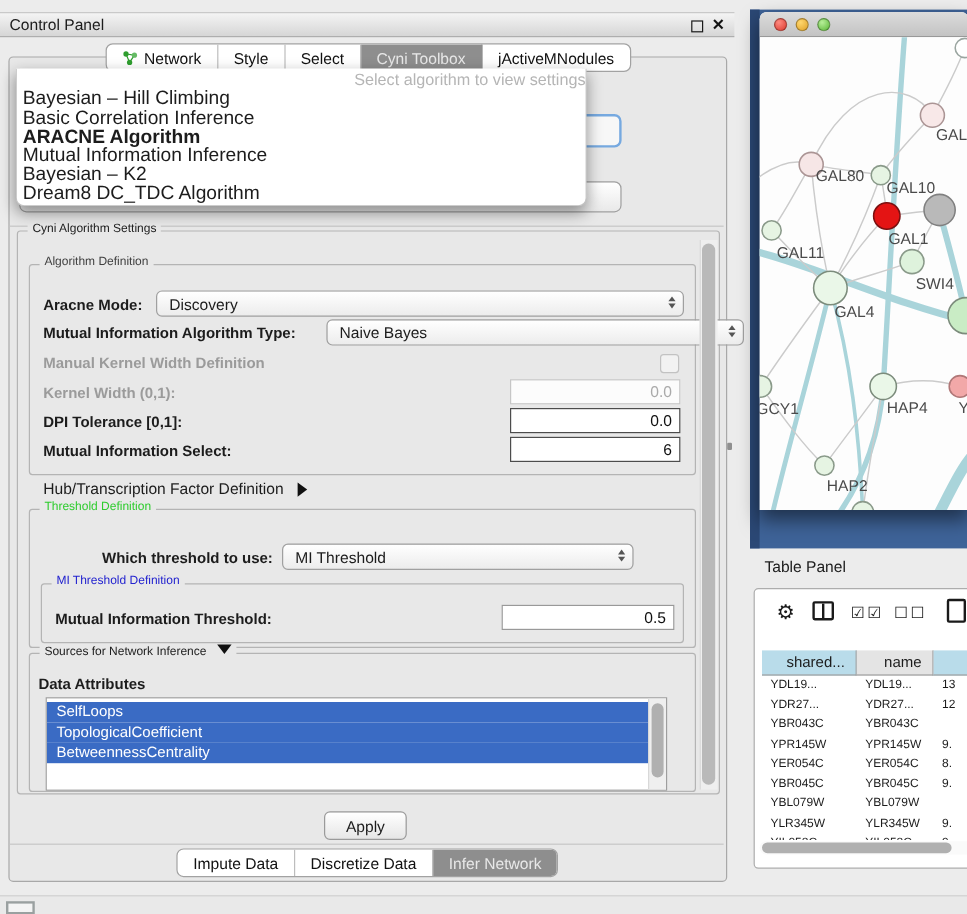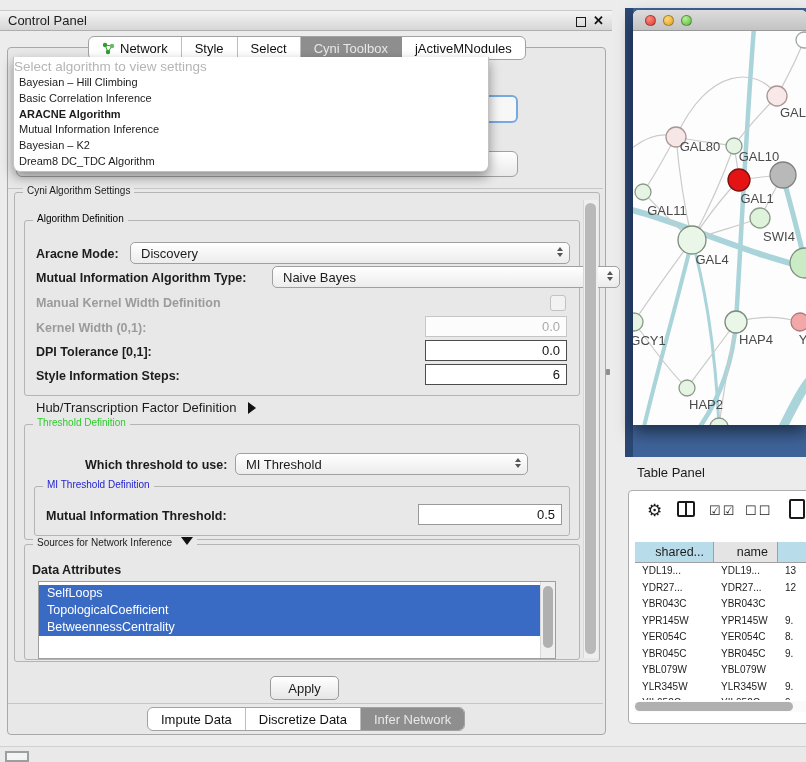--- a/index.html
+++ b/index.html
@@ -20,22 +20,22 @@
   .seg{display:flex;height:22px;border:1px solid #a2a2a2;border-radius:6px;
        background:#fff;overflow:hidden;font-size:13px}
   .seg .s{display:flex;align-items:center;justify-content:center;padding:0 13px;
        border-right:1px solid #bdbdbd;color:#111;white-space:nowrap;cursor:default}
   .seg .s:last-child{border-right:none}
   .seg .s.sel{background:#8e8e8e;color:#e8e8e8;border-right-color:#8e8e8e}
   
   .popup{left:13px;top:57px;width:474px;height:114px;background:#fff;
      border:1px solid #c2c2c2;border-top:none;border-radius:0 0 7px 7px;
      box-shadow:0 5px 12px rgba(0,0,0,.4);z-index:30;overflow:hidden}
-  .popup .ph{color:#b5b5b5;text-align:left;font-size:13.5px;height:18px;line-height:19px}
-  .popup .it{font-size:11px;height:15.8px;line-height:15.9px;padding-left:5px;white-space:nowrap}
+  .popup .ph{color:#b5b5b5;text-align:right;font-size:13.5px;height:18px;line-height:19px}
+  .popup .it{font-size:16px;height:15.8px;line-height:15.9px;padding-left:5px;white-space:nowrap}
   
   .fieldset{position:absolute;border:1px solid #b4b4b4;border-radius:3px}
   .legend{position:absolute;top:-8px;left:8px;background:#e8e8e8;padding:0 4px;
      font-size:10px;white-space:nowrap}
   .lbl{position:absolute;font-size:12.5px;font-weight:bold;white-space:nowrap}
   .lbl.dis{color:#9b9b9b}
   
   .combo{position:absolute;height:22px;border:1px solid #a0a0a0;border-radius:5px;
      background:linear-gradient(#ffffff,#ececec);font-size:13px;
      display:flex;align-items:center;padding-left:10px;box-sizing:border-box}
@@ -126,21 +126,21 @@
       <div class="it">Bayesian – K2</div>
       <div class="it">Dream8 DC_TDC Algorithm</div>
     </div>
 </div>
 
 <div class="fieldset" style="left:14px;top:192px;width:584px;height:468px">
   <span class="legend">Cyni Algorithm Settings</span>
 </div>
 
 <div class="fieldset" style="left:24px;top:220px;width:554px;height:174px">
-  <span class="legend" style="color:#000000">Algorithm Definition</span>
+  <span class="legend" style="color:#404040">Algorithm Definition</span>
 </div>
 <span class="lbl" style="left:36px;top:247px">Aracne Mode:</span>
 <div class="combo" style="left:130px;top:242px;width:440px">
   <span>Discovery</span>
   <span class="arrows">
       <span class="tri-up"></span>
       <span class="tri-dn"></span>
     </span>
 </div>
 <span class="lbl" style="left:36px;top:271px">Mutual Information Algorithm Type:</span>
@@ -151,21 +151,21 @@
       <span class="tri-dn"></span>
     </span>
 </div>
 <span class="lbl dis" style="left:36px;top:296px">Manual Kernel Width Definition</span>
 <div class="chk" style="left:550px;top:295px"></div>
 
 <span class="lbl dis" style="left:36px;top:321px">Kernel Width (0,1):</span>
 <input class="txt dis" readonly="" style="left: 425px; top: 316px; width: 142px;" value="0.0">
 <span class="lbl" style="left:36px;top:345px">DPI Tolerance [0,1]:</span>
 <input class="txt strong" readonly="" style="left: 425px; top: 340px; width: 142px;" value="0.0">
-<span class="lbl" style="left:36px;top:369px">Style Information Steps:</span>
+<span class="lbl" style="left:36px;top:369px">Mutual Information Select:</span>
 <input class="txt strong" readonly="" style="left: 425px; top: 364px; width: 142px;" value="6">
 
 <span class="abs" style="left:36px;top:400px;font-size:13px;white-space:nowrap">
   <span>Hub/Transcription Factor Definition</span>
   <span style="display:inline-block;margin-left:8px;width:0;height:0;border-top:6px solid transparent;border-bottom:6px solid transparent;border-left:8px solid #111;vertical-align:-2px"></span>
 </span>
 
 <div class="fieldset" style="left:24px;top:424px;width:554px;height:114px">
   <span class="legend" style="color:#2ecc2e">Threshold Definition</span>
 </div>

